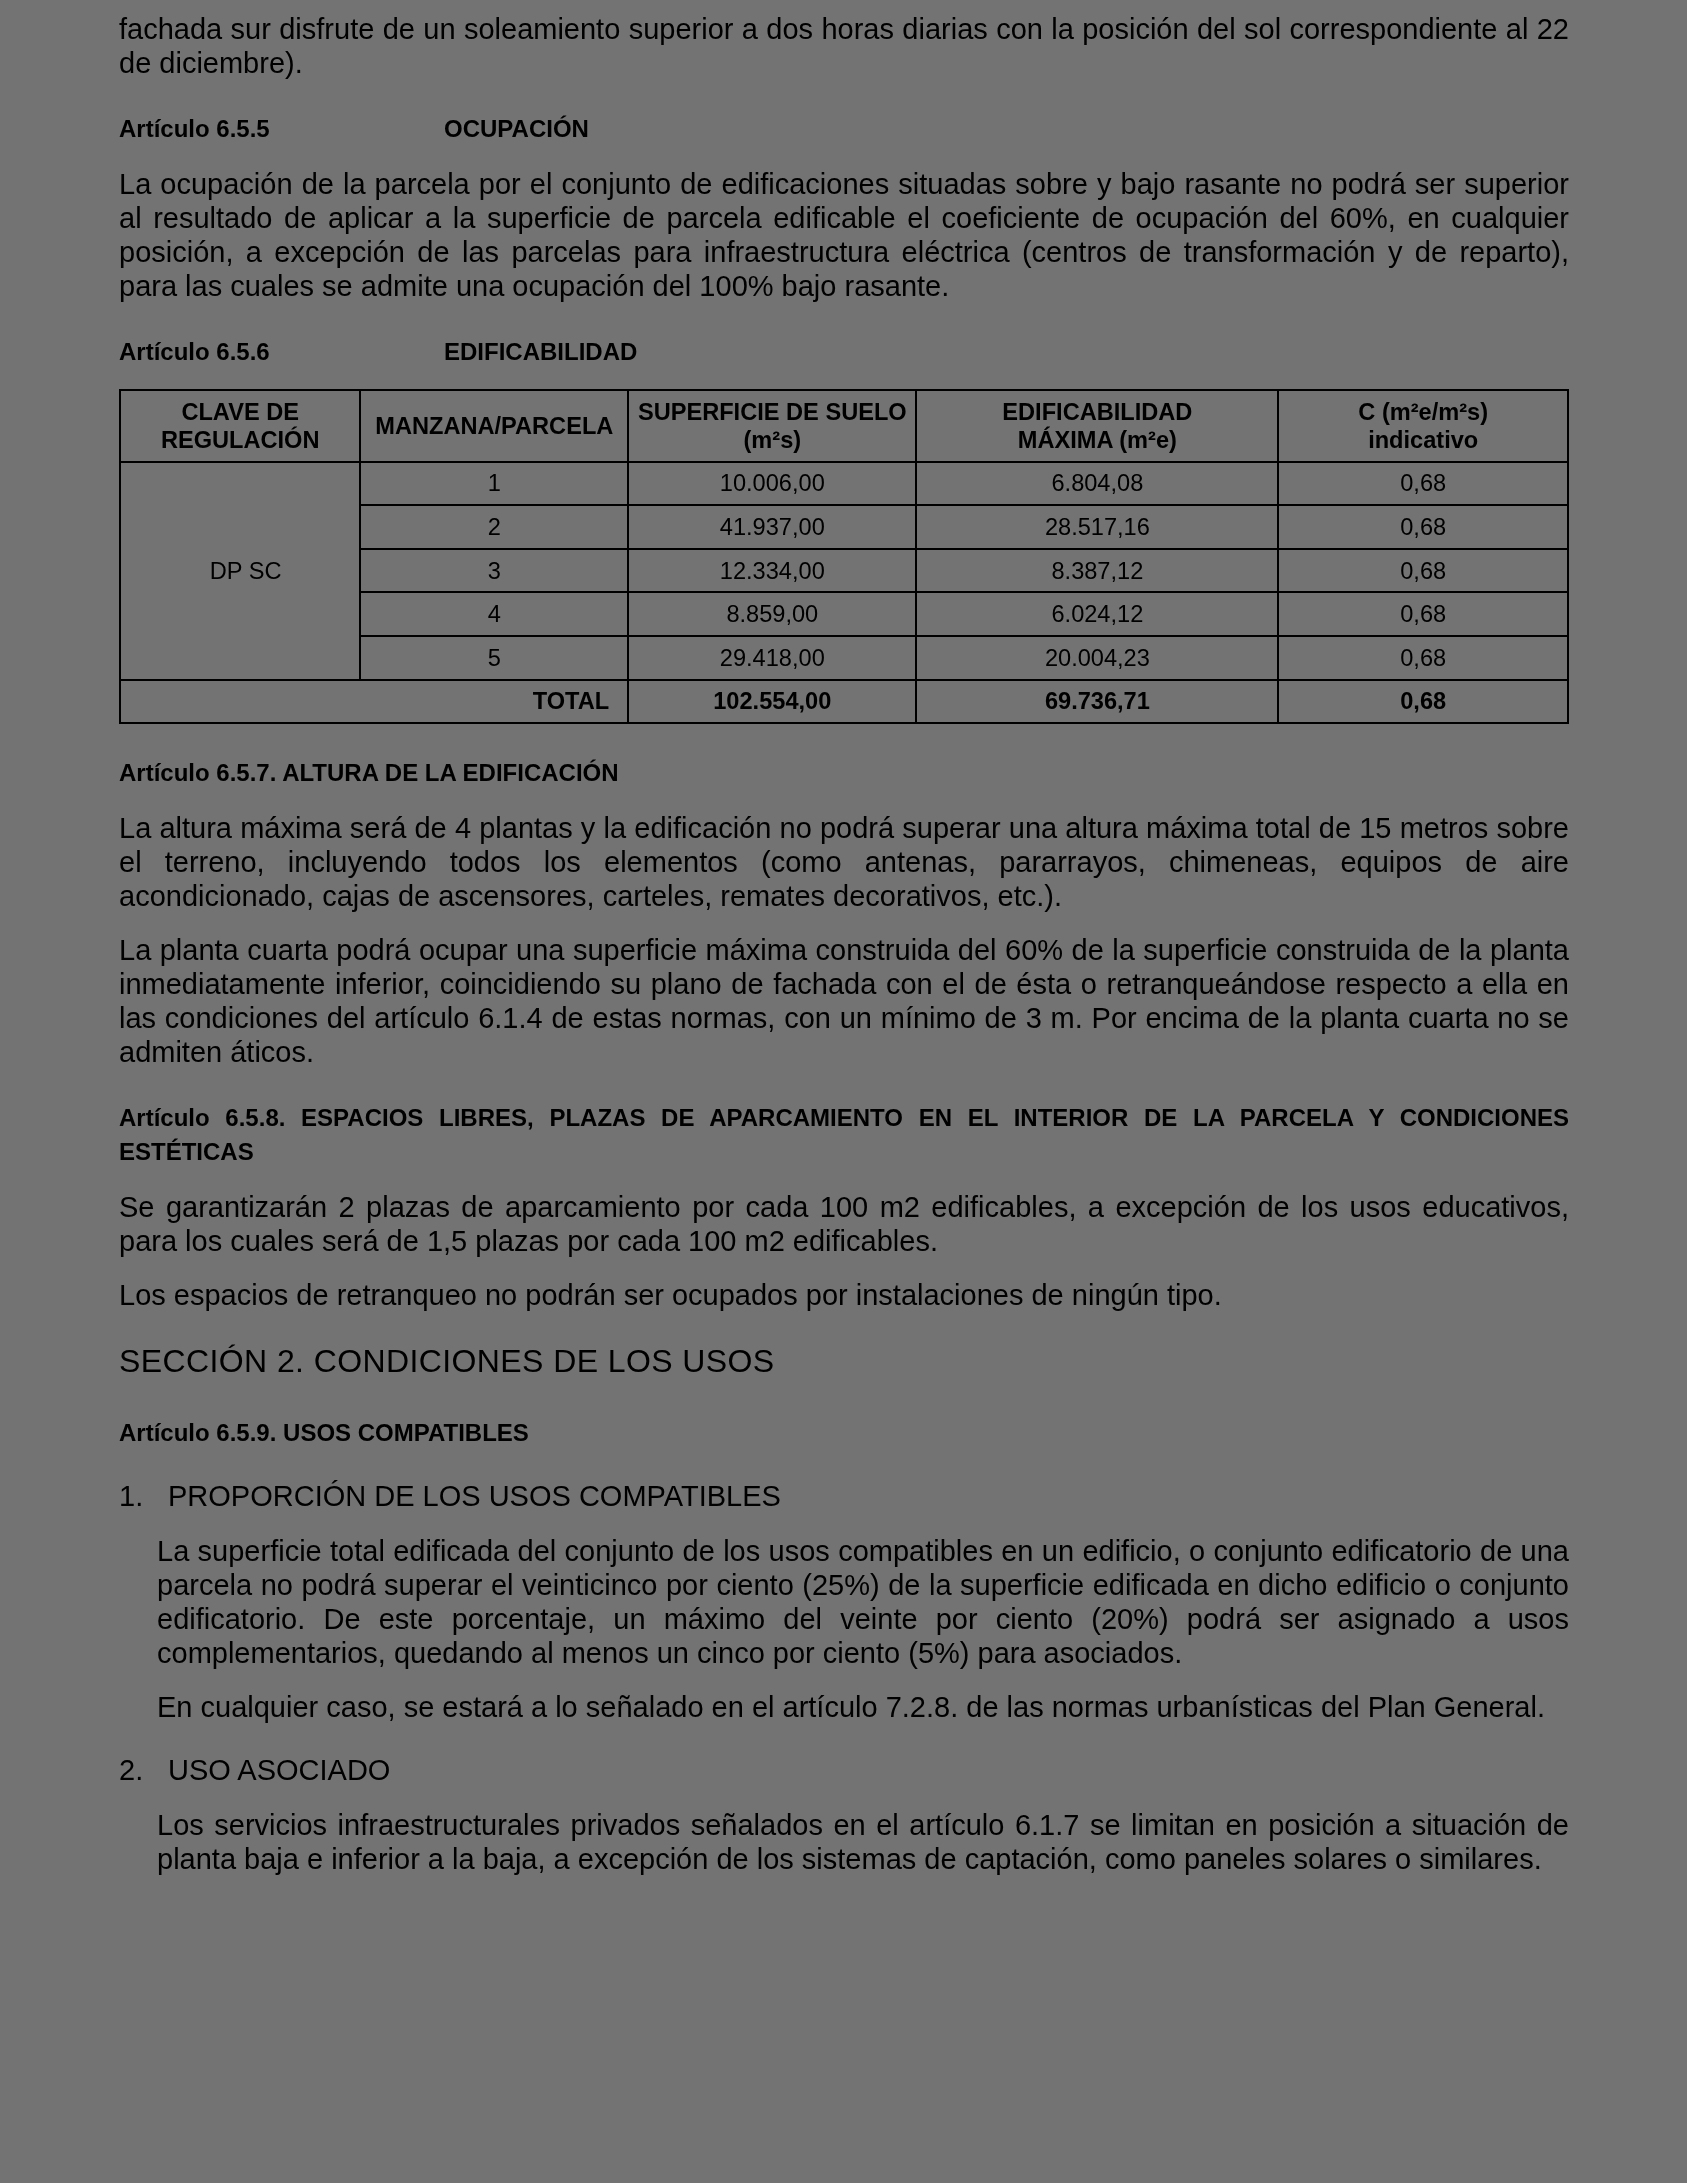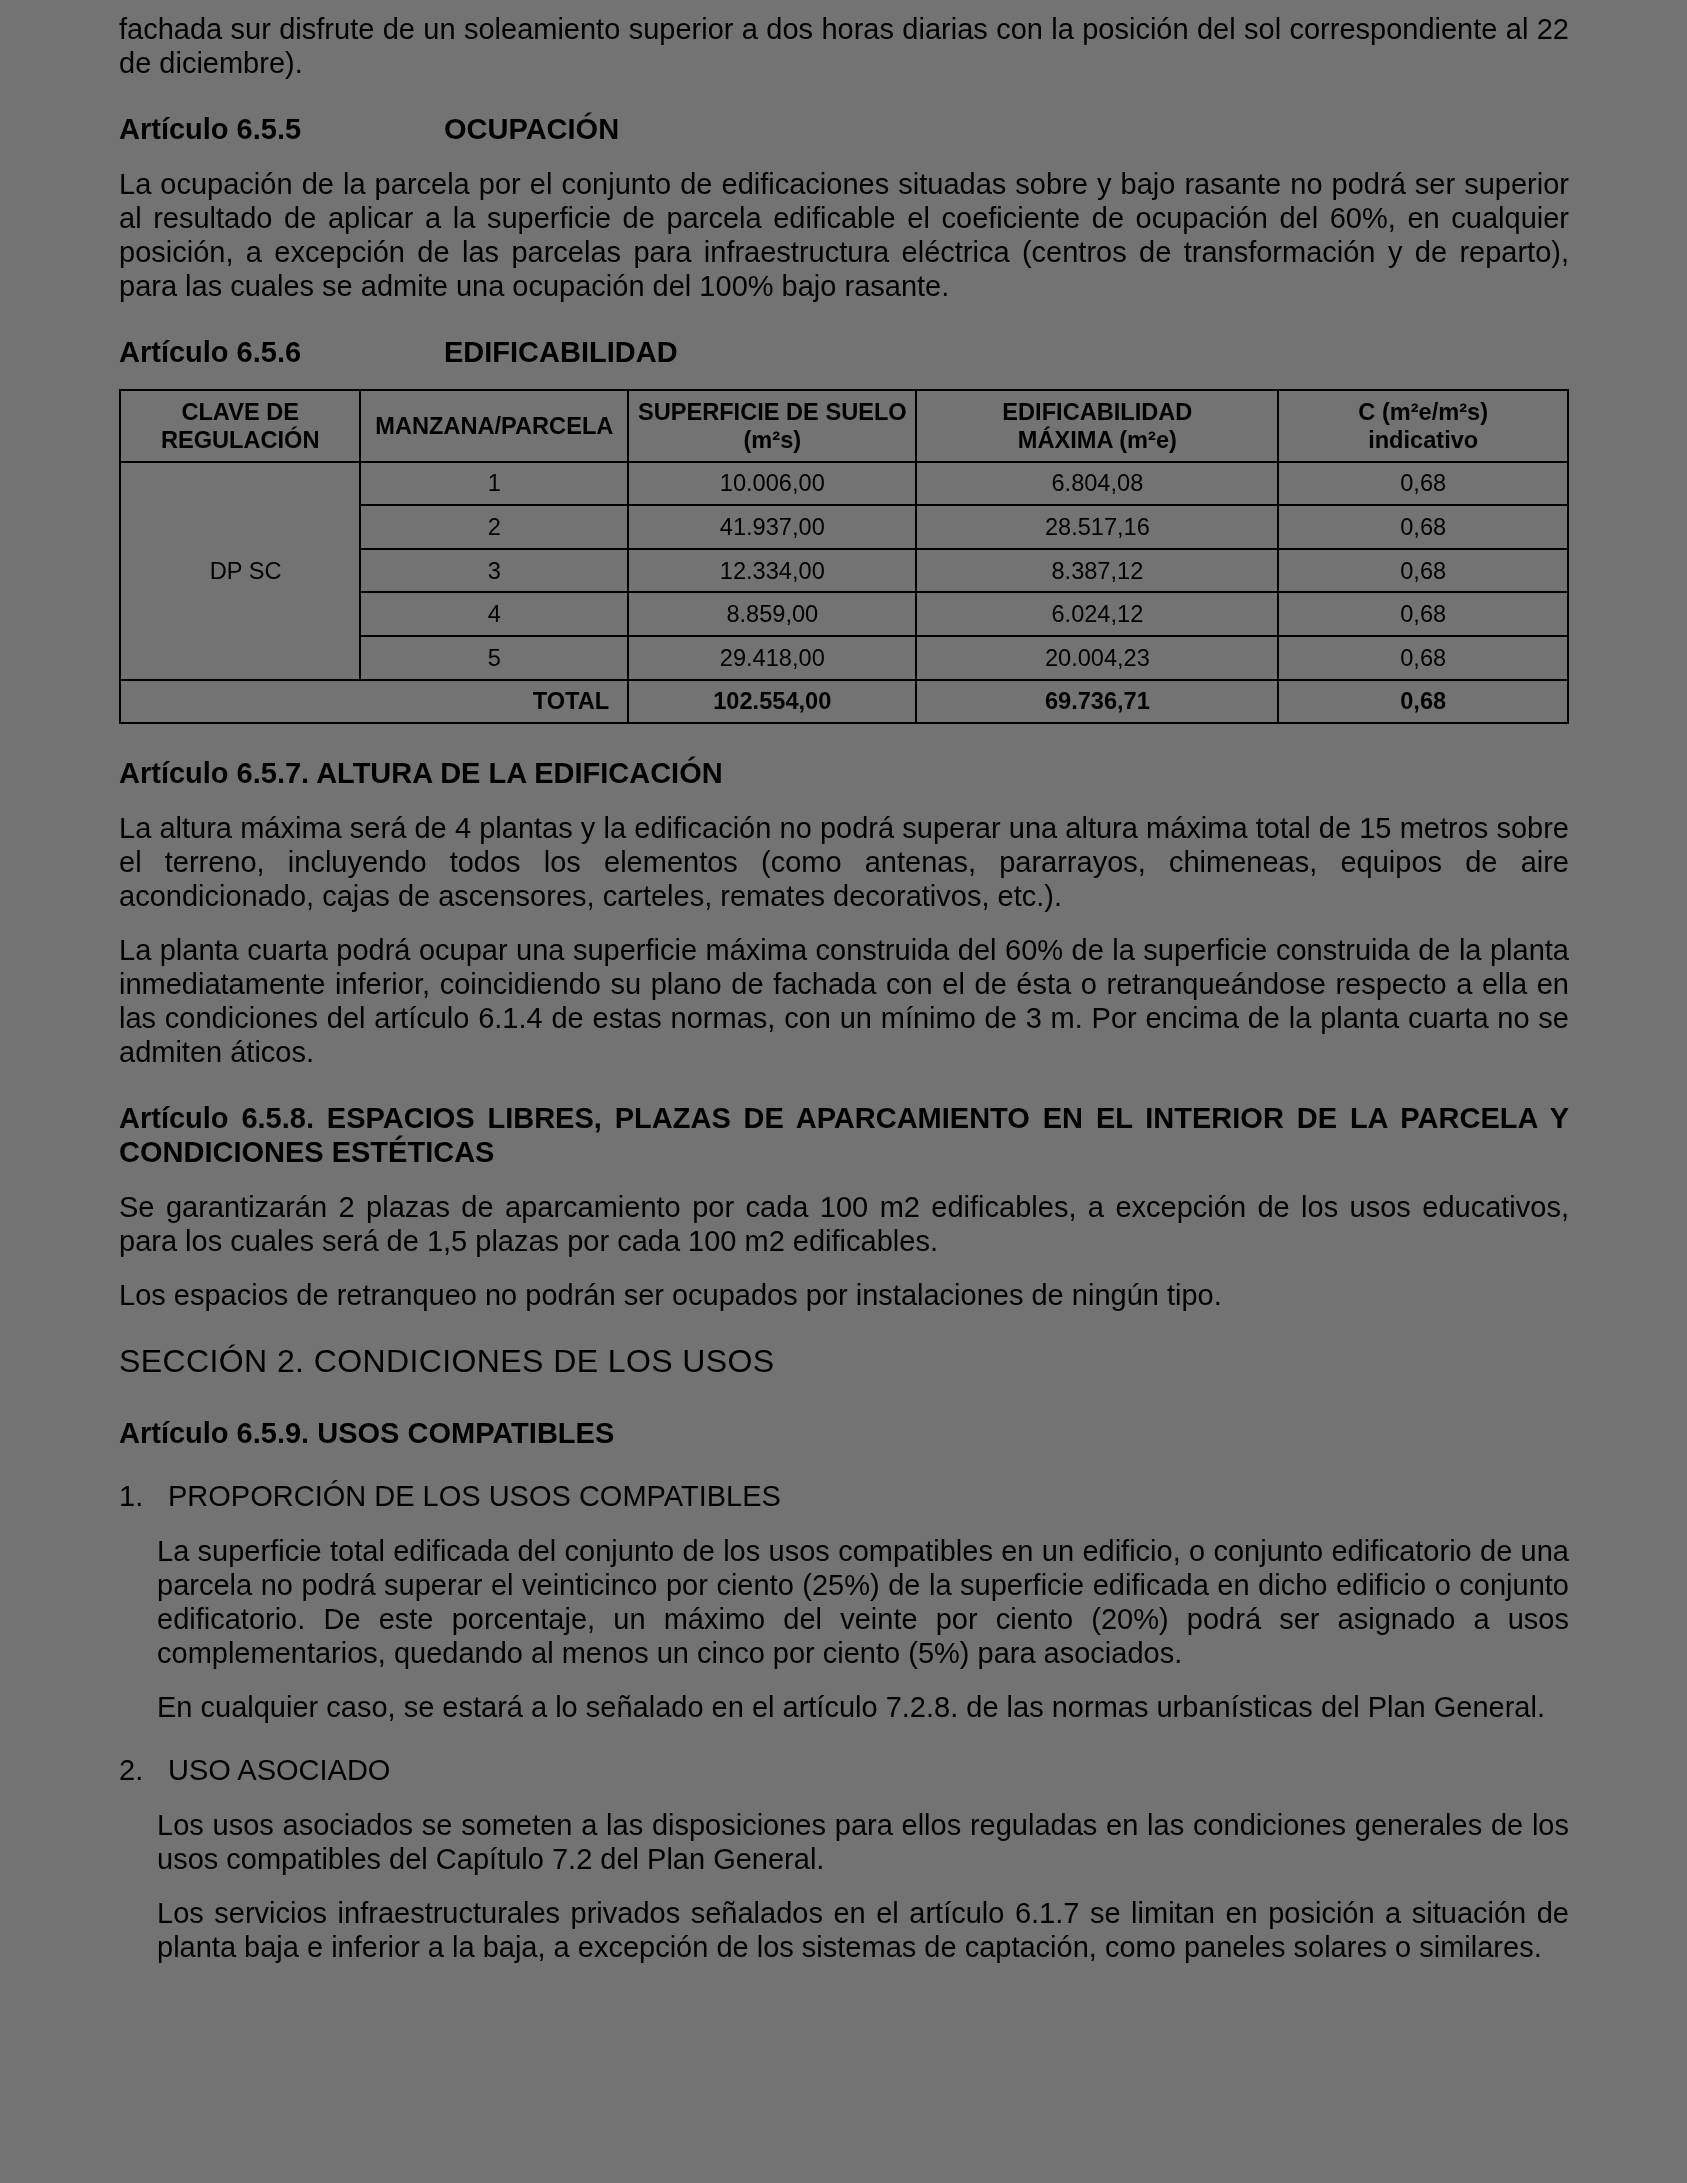--- a/index.html
+++ b/index.html
@@ -12,21 +12,21 @@
     background: #737373;
     padding: 12px 119px 0 119px;
     font-size: 29px;
     line-height: 34px;
     overflow: hidden;
   }
 
   p.body { text-align: justify; margin: 0 0 20.5px 0; }
 
   .article-heading {
-    font-size: 29px;
+    font-size: 24px;
     line-height: 34px;
     font-weight: bold;
     margin: 32px 0 20.5px 0;
   }
   .article-heading.justified { text-align: justify; }
   .art-num { display: inline-block; min-width: 325px; }
 
   .section-heading {
     font-size: 32px;
     line-height: 34px;
@@ -155,17 +155,16 @@
     <span class="list-num">1.</span>
     <span class="list-title">PROPORCIÓN DE LOS USOS COMPATIBLES</span>
   </div>
   <p class="body indented">La superficie total edificada del conjunto de los usos compatibles en un edificio, o conjunto edificatorio de una parcela no podrá superar el veinticinco por ciento (25%) de la superficie edificada en dicho edificio o conjunto edificatorio. De este porcentaje, un máximo del veinte por ciento (20%) podrá ser asignado a usos complementarios, quedando al menos un cinco por ciento (5%) para asociados.</p>
   <p class="body indented">En cualquier caso, se estará a lo señalado en el artículo 7.2.8. de las normas urbanísticas del Plan General.</p>
 
   <div class="list-head">
     <span class="list-num">2.</span>
     <span class="list-title">USO ASOCIADO</span>
   </div>
-  <p class="body indented">Los usos asociados se someten a las disposiciones para ellos reguladas en las condiciones generales de los usos compatibles del Capítulo 7.2 del Plan General.</p>
   <p class="body indented">Los servicios infraestructurales privados señalados en el artículo 6.1.7 se limitan en posición a situación de planta baja e inferior a la baja, a excepción de los sistemas de captación, como paneles solares o similares.</p>
 
 </div>
 
 
 </body></html>

